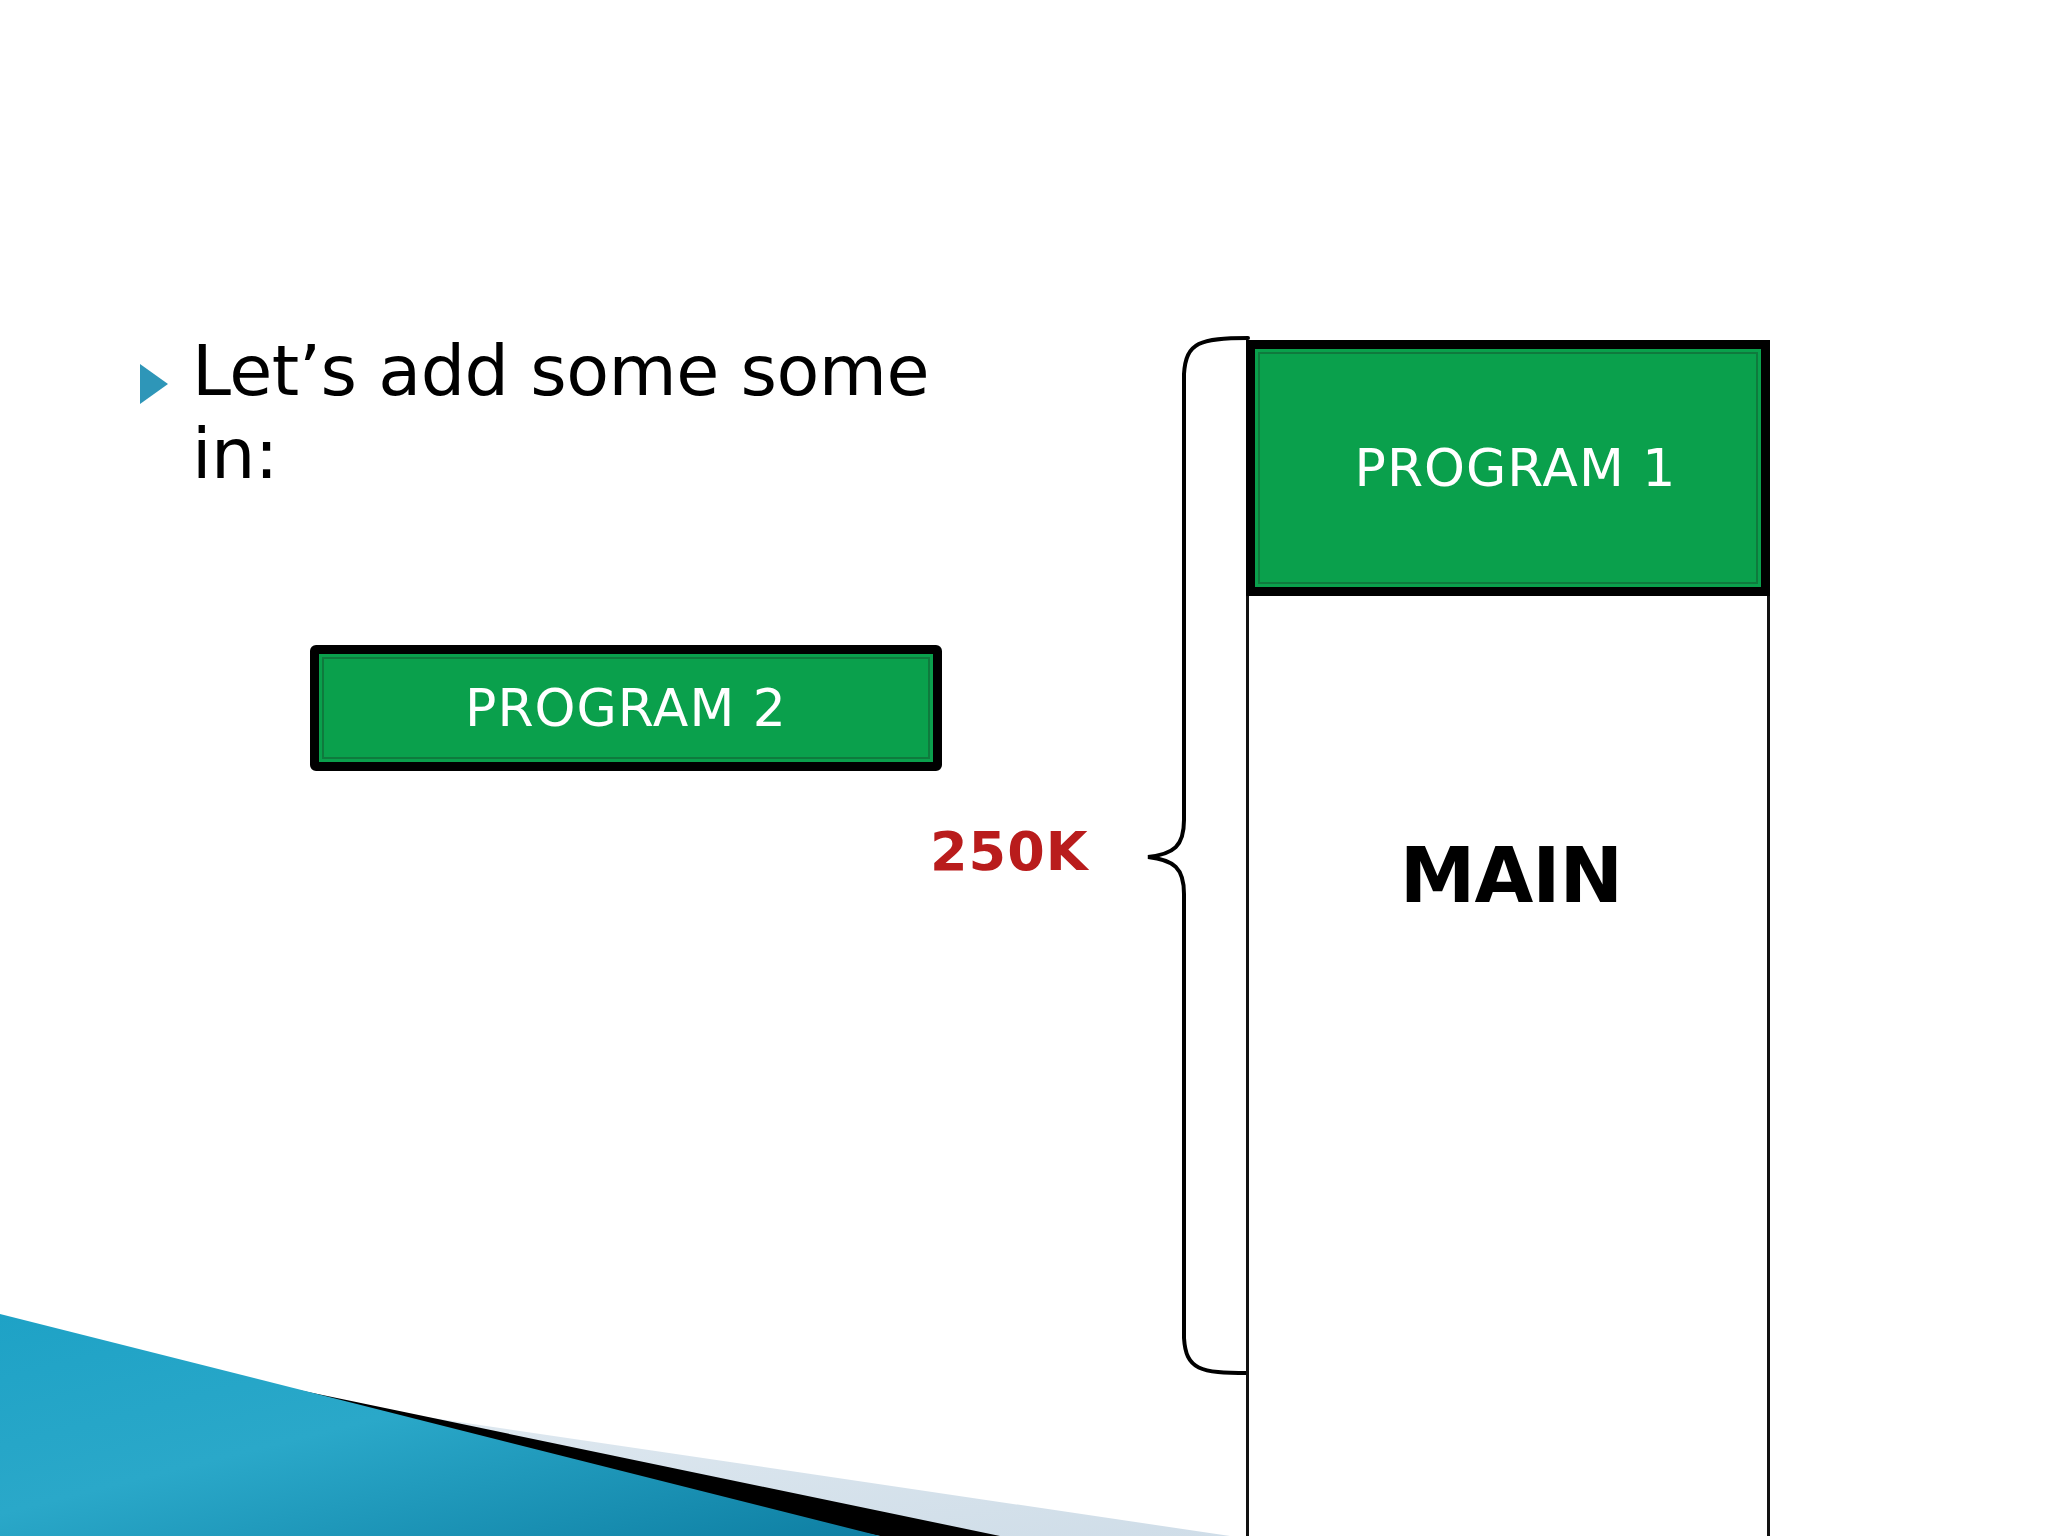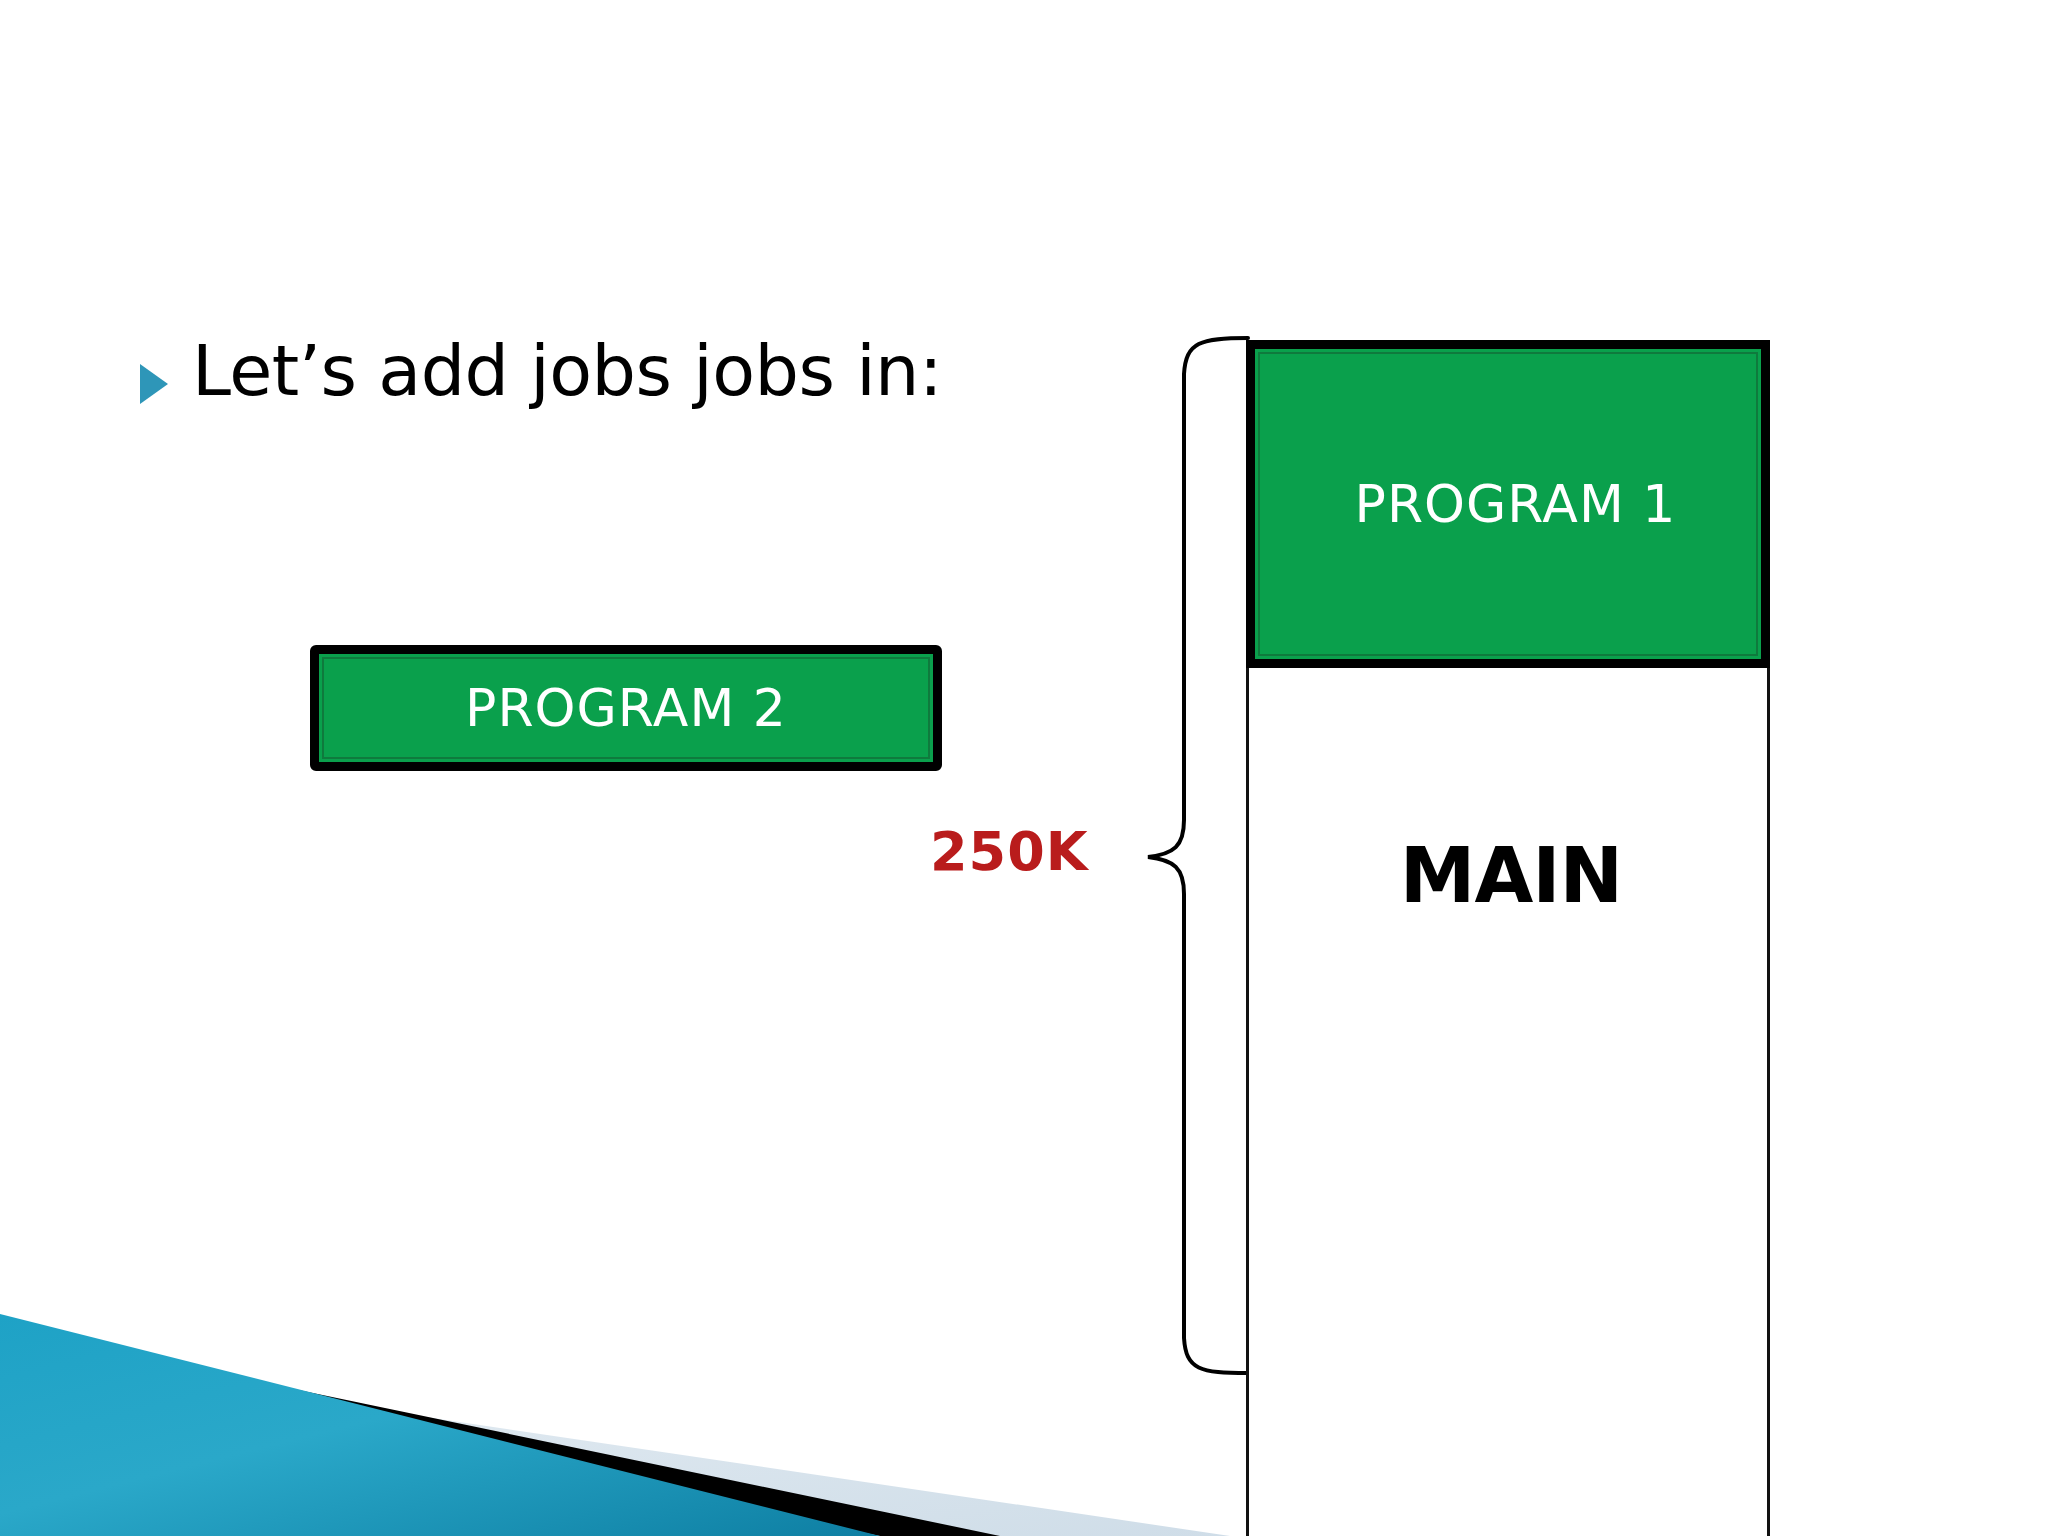--- a/index.html
+++ b/index.html
@@ -110,21 +110,21 @@
     width: 524px;
     height: 1314px;
     box-sizing: border-box;
     background: #ffffff;
     border: 3px solid #111111;
   }
   #program1-box {
     left: 0px;
     top: 0px;
     width: 524px;
-    height: 328px;
+    height: 256px;
     padding-left: 15px;
   }
   #main-memory-label {
     position: absolute;
     left: 0;
     top: 490px;
     width: 524px;
     text-align: center;
     font-family: "DejaVu Sans", "Liberation Sans", sans-serif;
     font-size: 76px;
@@ -168,21 +168,21 @@
   #corner-decoration svg { display: block; }
 </style>
 </head>
 <body>
 
 <div id="slide">
 
 
   <div id="bullet-block">
     <div id="bullet-marker"></div>
-    <div id="bullet-text">Let’s add jobs jobs in:</div>
+    <div id="bullet-text">Let’s add some some in:</div>
   </div>
 
   <div class="program-box" id="program2-box">
     <span class="program-label">PROGRAM 2</span>
   </div>
 
   <div id="brace-wrap">
     <svg width="120" height="1050" viewBox="0 0 120 1050" xmlns="http://www.w3.org/2000/svg">
       <path d="M 118 8
                C 70 8, 56 12, 54 44

